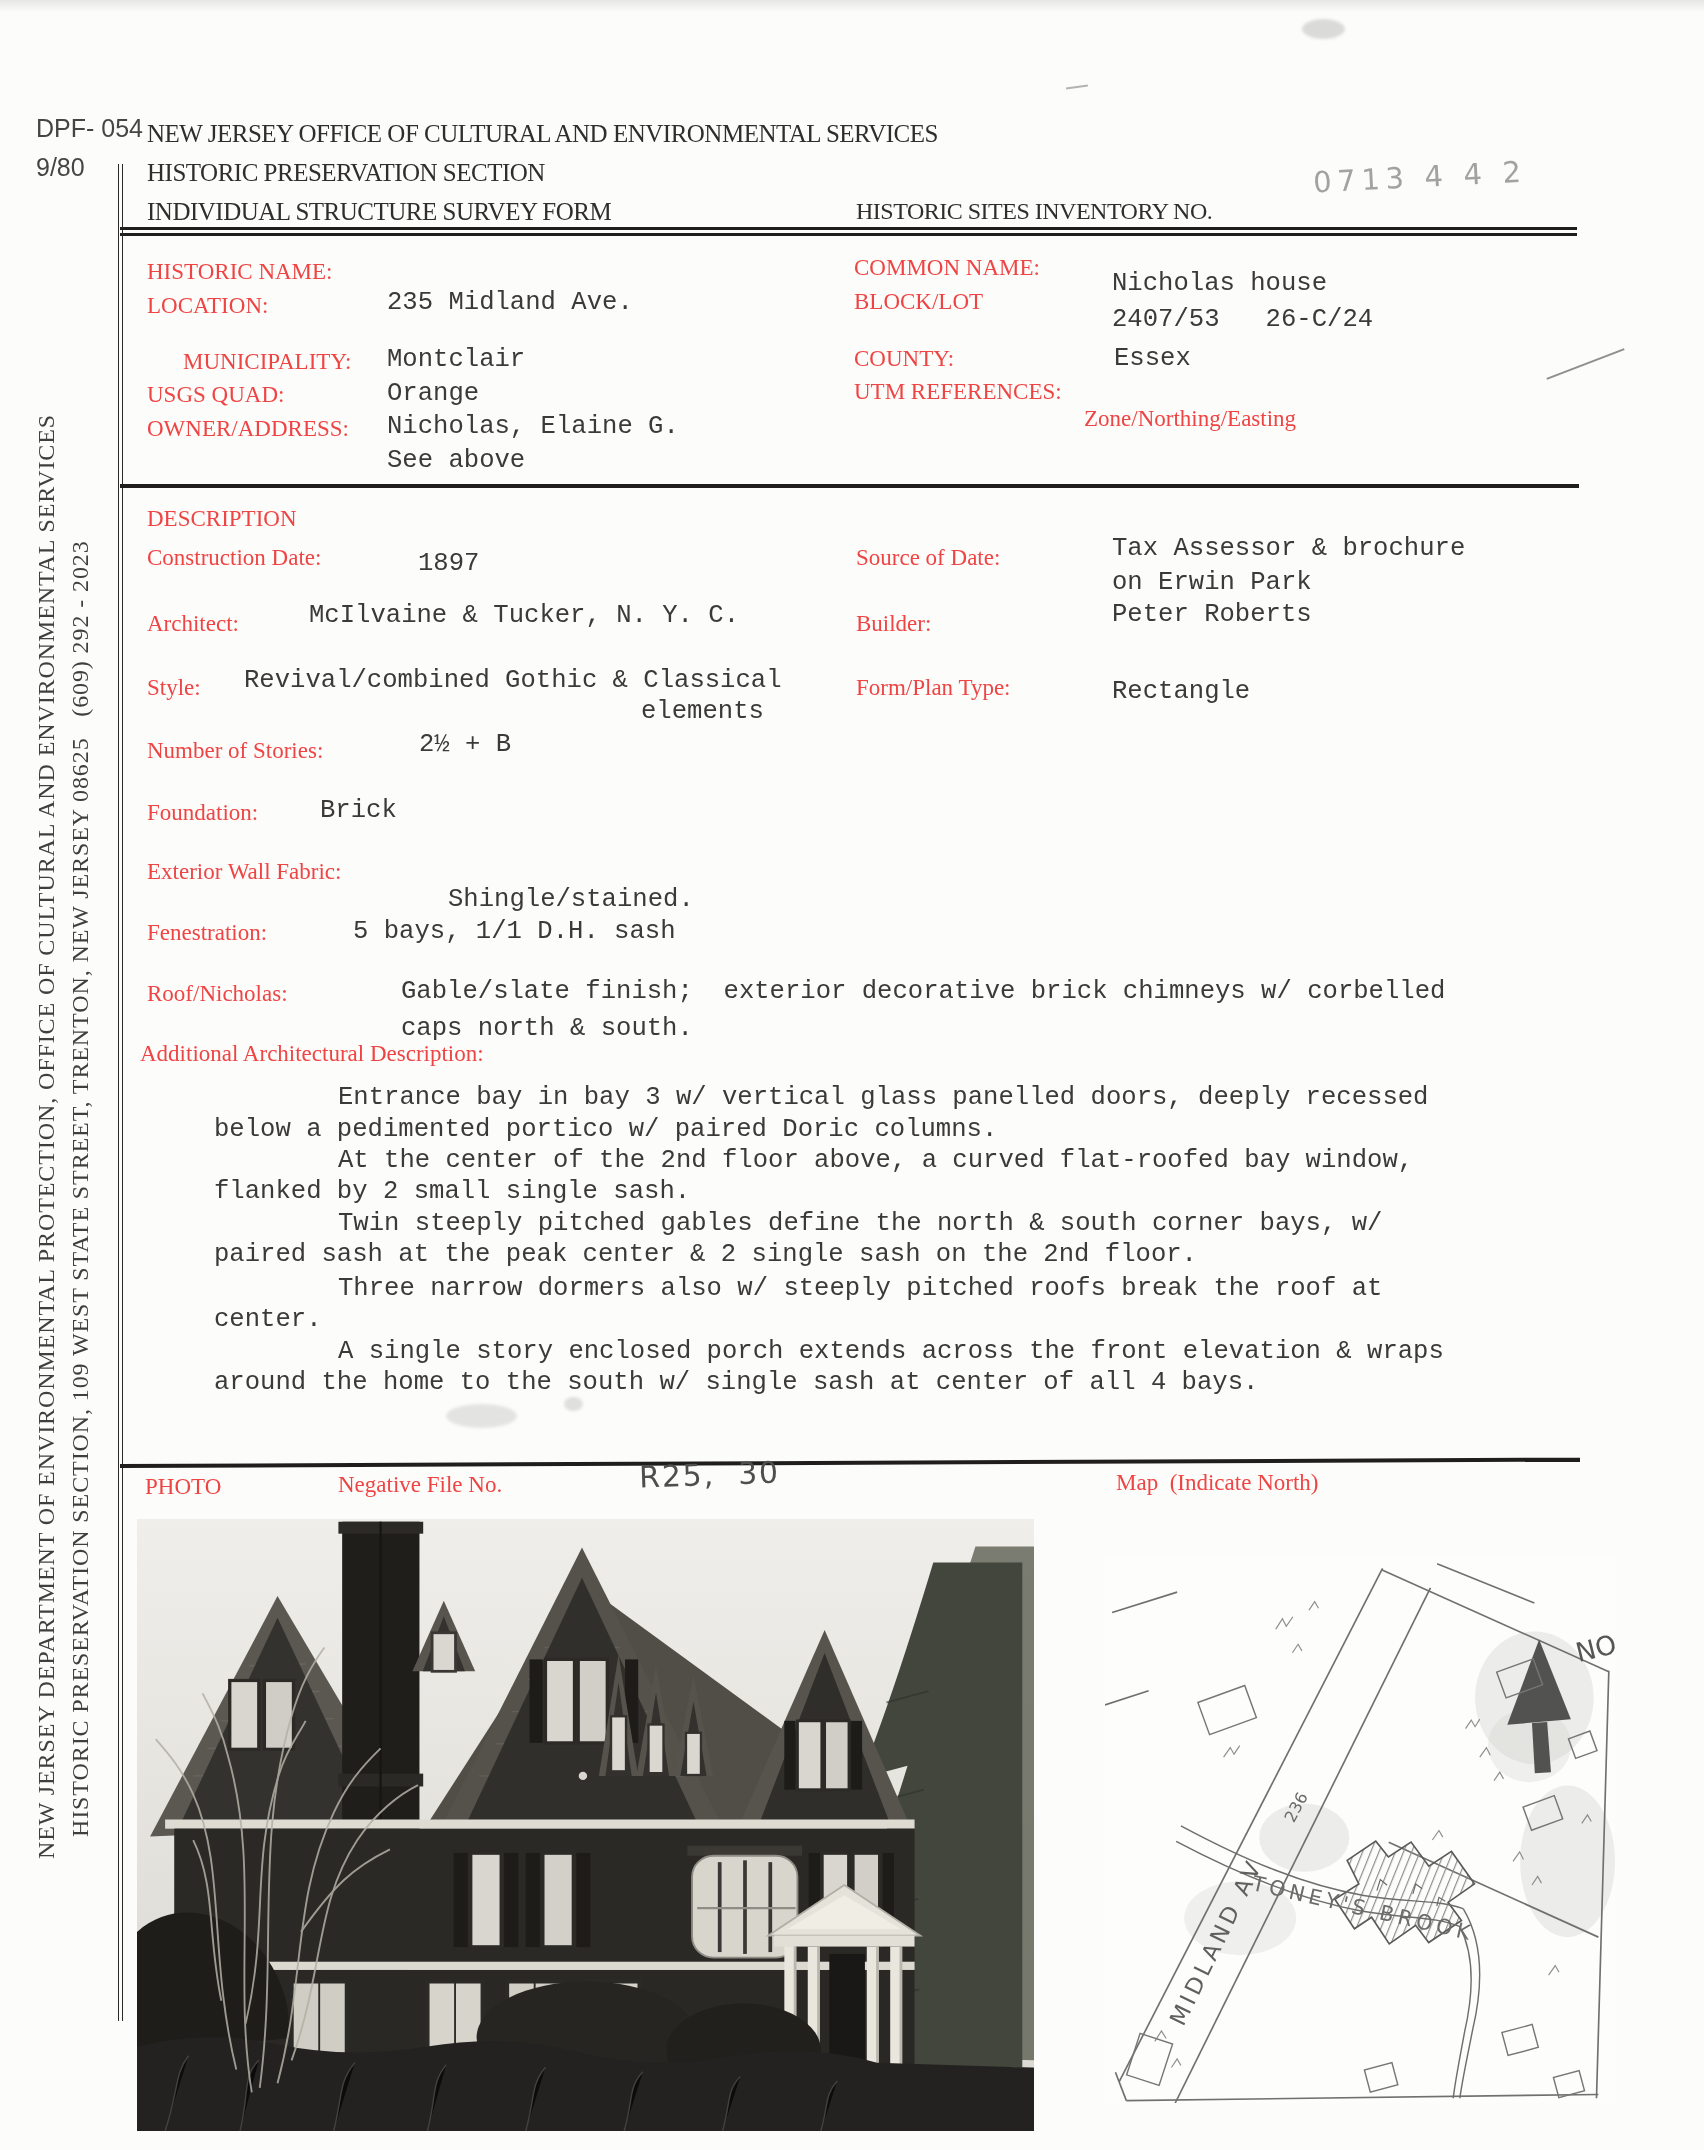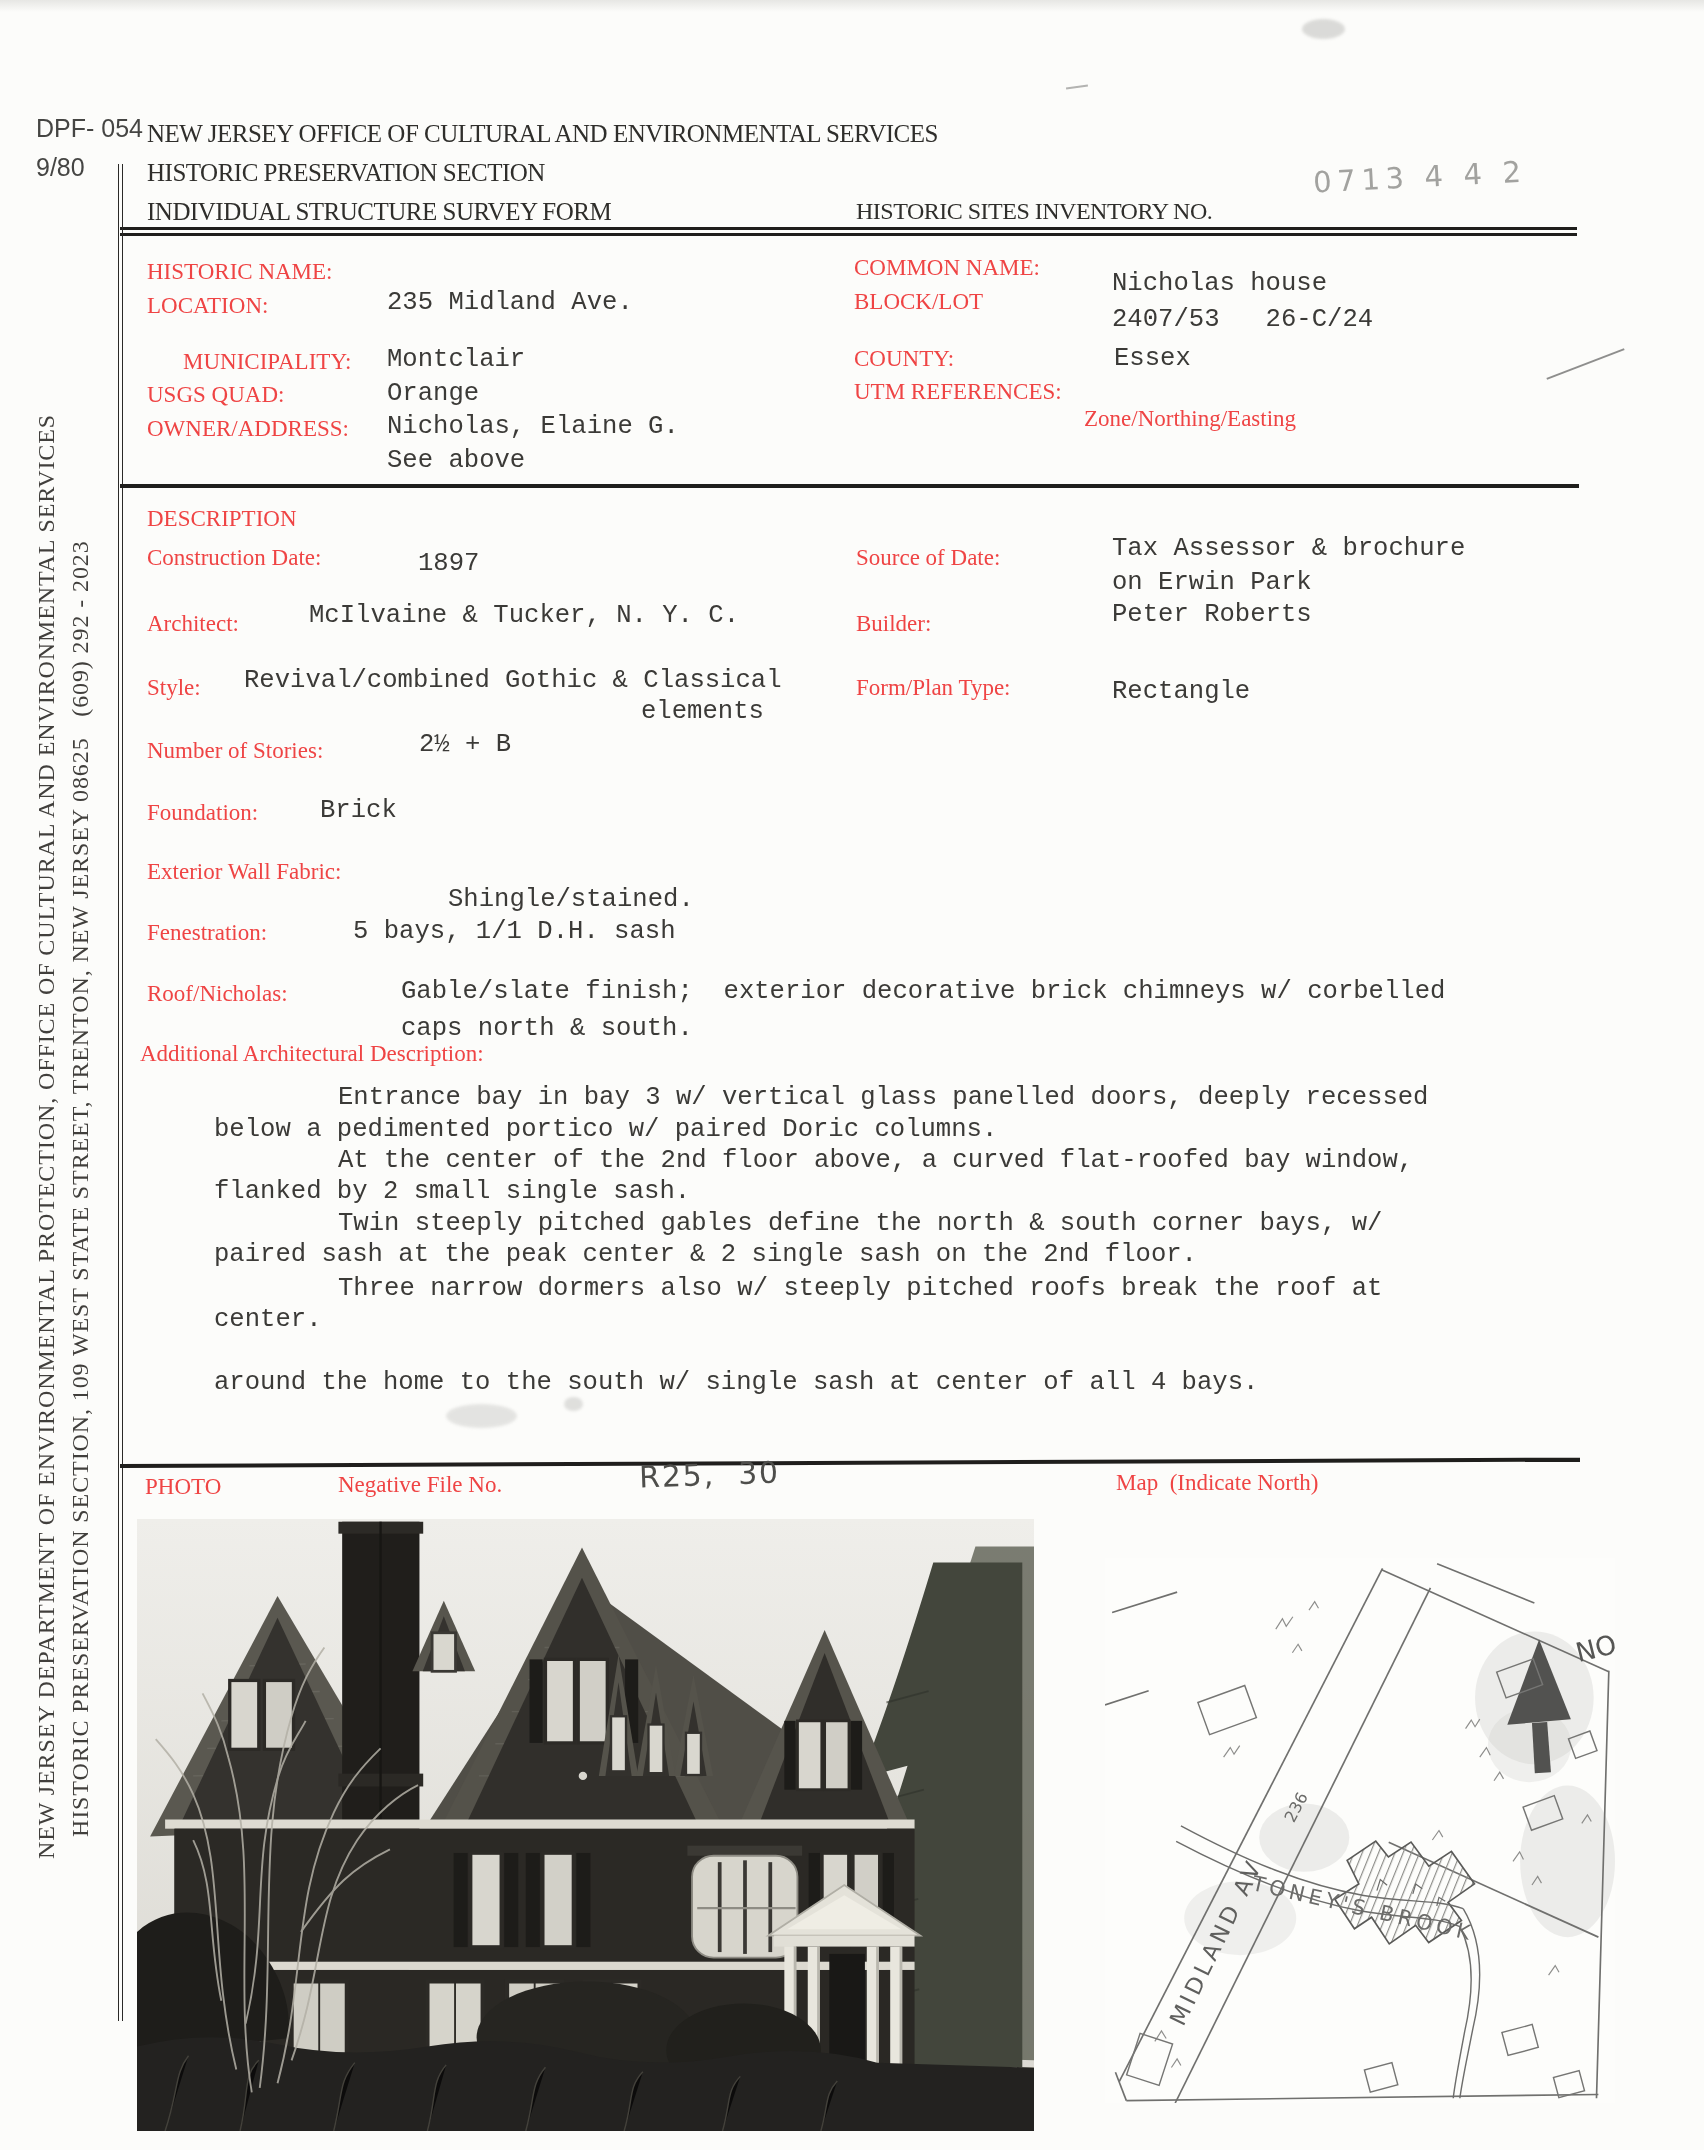--- a/index.html
+++ b/index.html
@@ -107,20 +107,21 @@
   <div class="lbl" style="left:140px;top:1041px;">Additional Architectural Description:</div>
 
   <div class="typed" style="left:338px;top:1083px;">Entrance bay in bay 3 w/ vertical glass panelled doors, deeply recessed</div>
   <div class="typed" style="left:214px;top:1115px;">below a pedimented portico w/ paired Doric columns.</div>
   <div class="typed" style="left:338px;top:1146px;">At the center of the 2nd floor above, a curved flat-roofed bay window,</div>
   <div class="typed" style="left:214px;top:1177px;">flanked by 2 small single sash.</div>
   <div class="typed" style="left:338px;top:1209px;">Twin steeply pitched gables define the north &amp; south corner bays, w/</div>
   <div class="typed" style="left:214px;top:1240px;">paired sash at the peak center &amp; 2 single sash on the 2nd floor.</div>
   <div class="typed" style="left:338px;top:1274px;">Three narrow dormers also w/ steeply pitched roofs break the roof at</div>
   <div class="typed" style="left:214px;top:1305px;">center.</div>
+  <div class="typed" style="left:338px;top:1337px;">A single story enclosed porch extends across the front elevation &amp; wraps</div>
   <div class="typed" style="left:214px;top:1368px;">around the home to the south w/ single sash at center of all 4 bays.</div>
 
   <div class="smudge" style="left:446px;top:1404px;width:71px;height:24px;opacity:.25;"></div>
   <div class="smudge" style="left:564px;top:1397px;width:19px;height:14.2px;opacity:.3;"></div>
 
   <div class="hr" style="left:120px;top:1464px;width:1460px;height:4.3px;transform:rotate(-0.25deg);transform-origin:0 0;"></div>
 
   <div class="lbl" style="left:145px;top:1474px;">PHOTO</div>
   <div class="lbl" style="left:338px;top:1472px;">Negative File No.</div>
   <div class="hand" style="left:639px;top:1457px;font-size:30px;color:#4e4e4b;letter-spacing:1.9px;transform:rotate(-2deg);">R25,  30</div>

